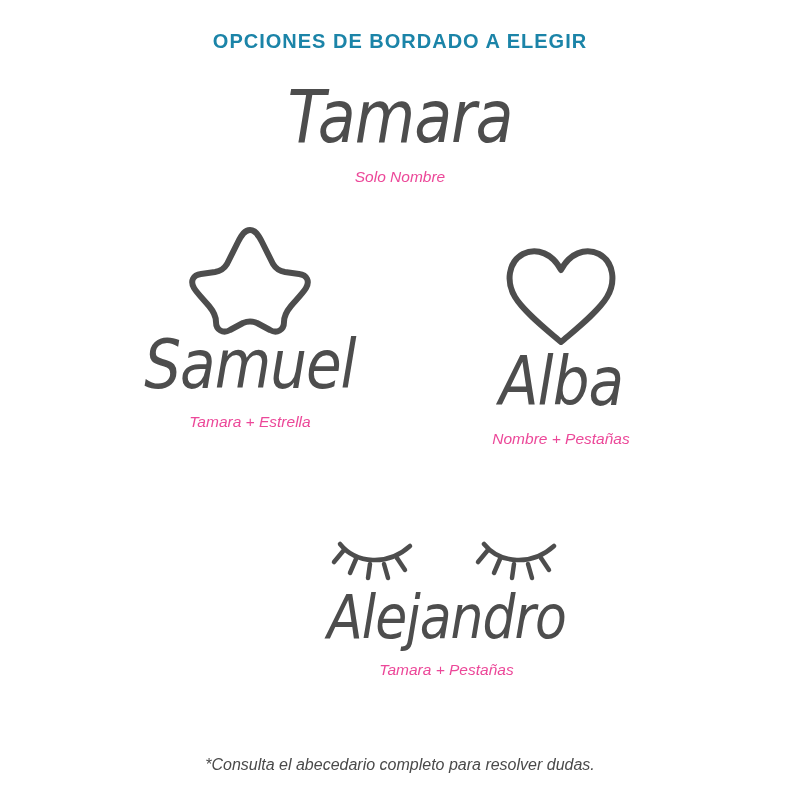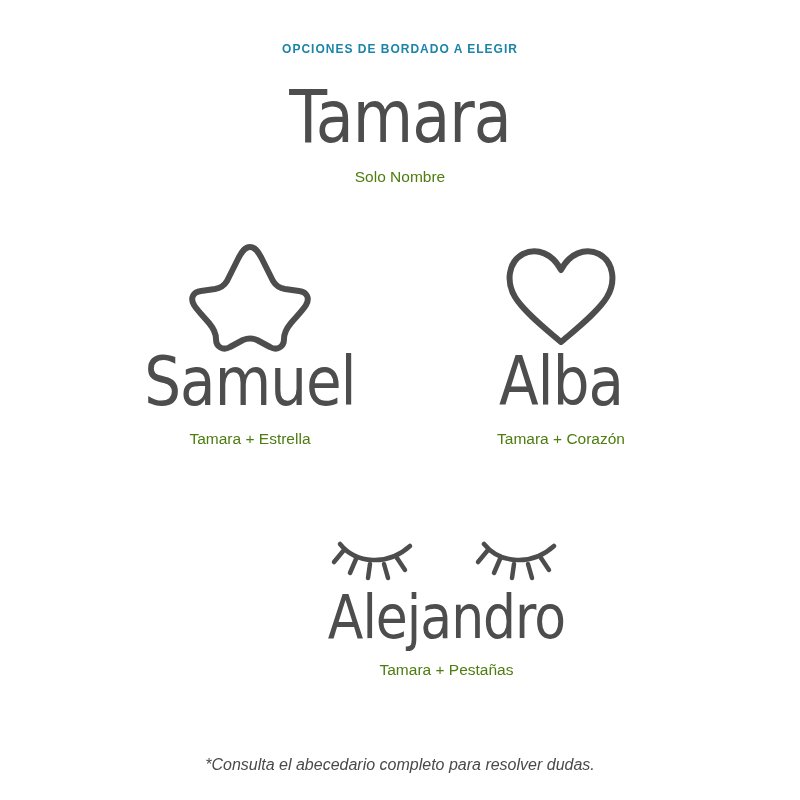--- a/index.html
+++ b/index.html
@@ -18,67 +18,68 @@
 
   .page {
     position: relative;
     width: 800px;
     height: 800px;
   }
 
   
   .heading {
     position: absolute;
-    top: 42px;
+    top: 30px;
     left: 0;
     width: 800px;
     text-align: center;
-    font-size: 12px;
+    font-size: 20px;
     font-weight: bold;
     letter-spacing: 1.0px;
     color: #1b84a8;
     text-transform: uppercase;
     font-family: "Liberation Sans", sans-serif;
   }
 
   
   .option {
     position: absolute;
     text-align: center;
+    font-style: italic;
   }
 
   .name {
     font-family: "DejaVu Sans", sans-serif;
     color: #4d4d4d;
     font-weight: normal;
     line-height: 1;
     letter-spacing: -1px;
     transform: scaleY(1.18);
     transform-origin: center bottom;
     white-space: nowrap;
   }
 
   .caption {
     font-family: "Liberation Sans", sans-serif;
     font-size: 15.5px;
-    color: #4d7c0f;
+    color: #ec4899;
     margin-top: 14px;
     white-space: nowrap;
   }
 
   
   #opt-solo-nombre {
     top: 92px;
     left: 0;
     width: 800px;
   }
   #opt-solo-nombre .name { font-size: 62px; }
 
   #opt-estrella {
-    top: 238px;
+    top: 221px;
     left: 80px;
     width: 340px;
   }
   #opt-estrella .name { font-size: 58px; }
 
   #opt-corazon {
     top: 238px;
     left: 396px;
     width: 330px;
   }
@@ -164,21 +165,21 @@
         <path d="M59 100
                  C 45 88, 22 70, 13 55
                  C 4 40, 6 20, 21 12
                  C 35 5, 51 12, 59 28
                  C 67 12, 83 5, 97 12
                  C 112 20, 114 40, 105 55
                  C 96 70, 73 88, 59 100 Z" fill="none" stroke="#4d4d4d" stroke-width="6" stroke-linejoin="round" stroke-linecap="round"></path>
       </svg>
     </div>
     <div class="name">Alba</div>
-    <div class="caption">Tamara + Corazón</div>
+    <div class="caption">Nombre + Pestañas</div>
   </div>
 
   <div class="option" id="opt-pestanas">
     <div class="glyph-wrap lashes">
       <svg width="250" height="70" viewBox="0 0 250 70">
         <g fill="none" stroke="#4d4d4d" stroke-width="4.5" stroke-linecap="round">
 
           <path d="M18 24 C 34 44, 66 46, 88 26"></path>
           <path d="M22 30 L 12 42"></path>
           <path d="M34 39 L 28 53"></path>

